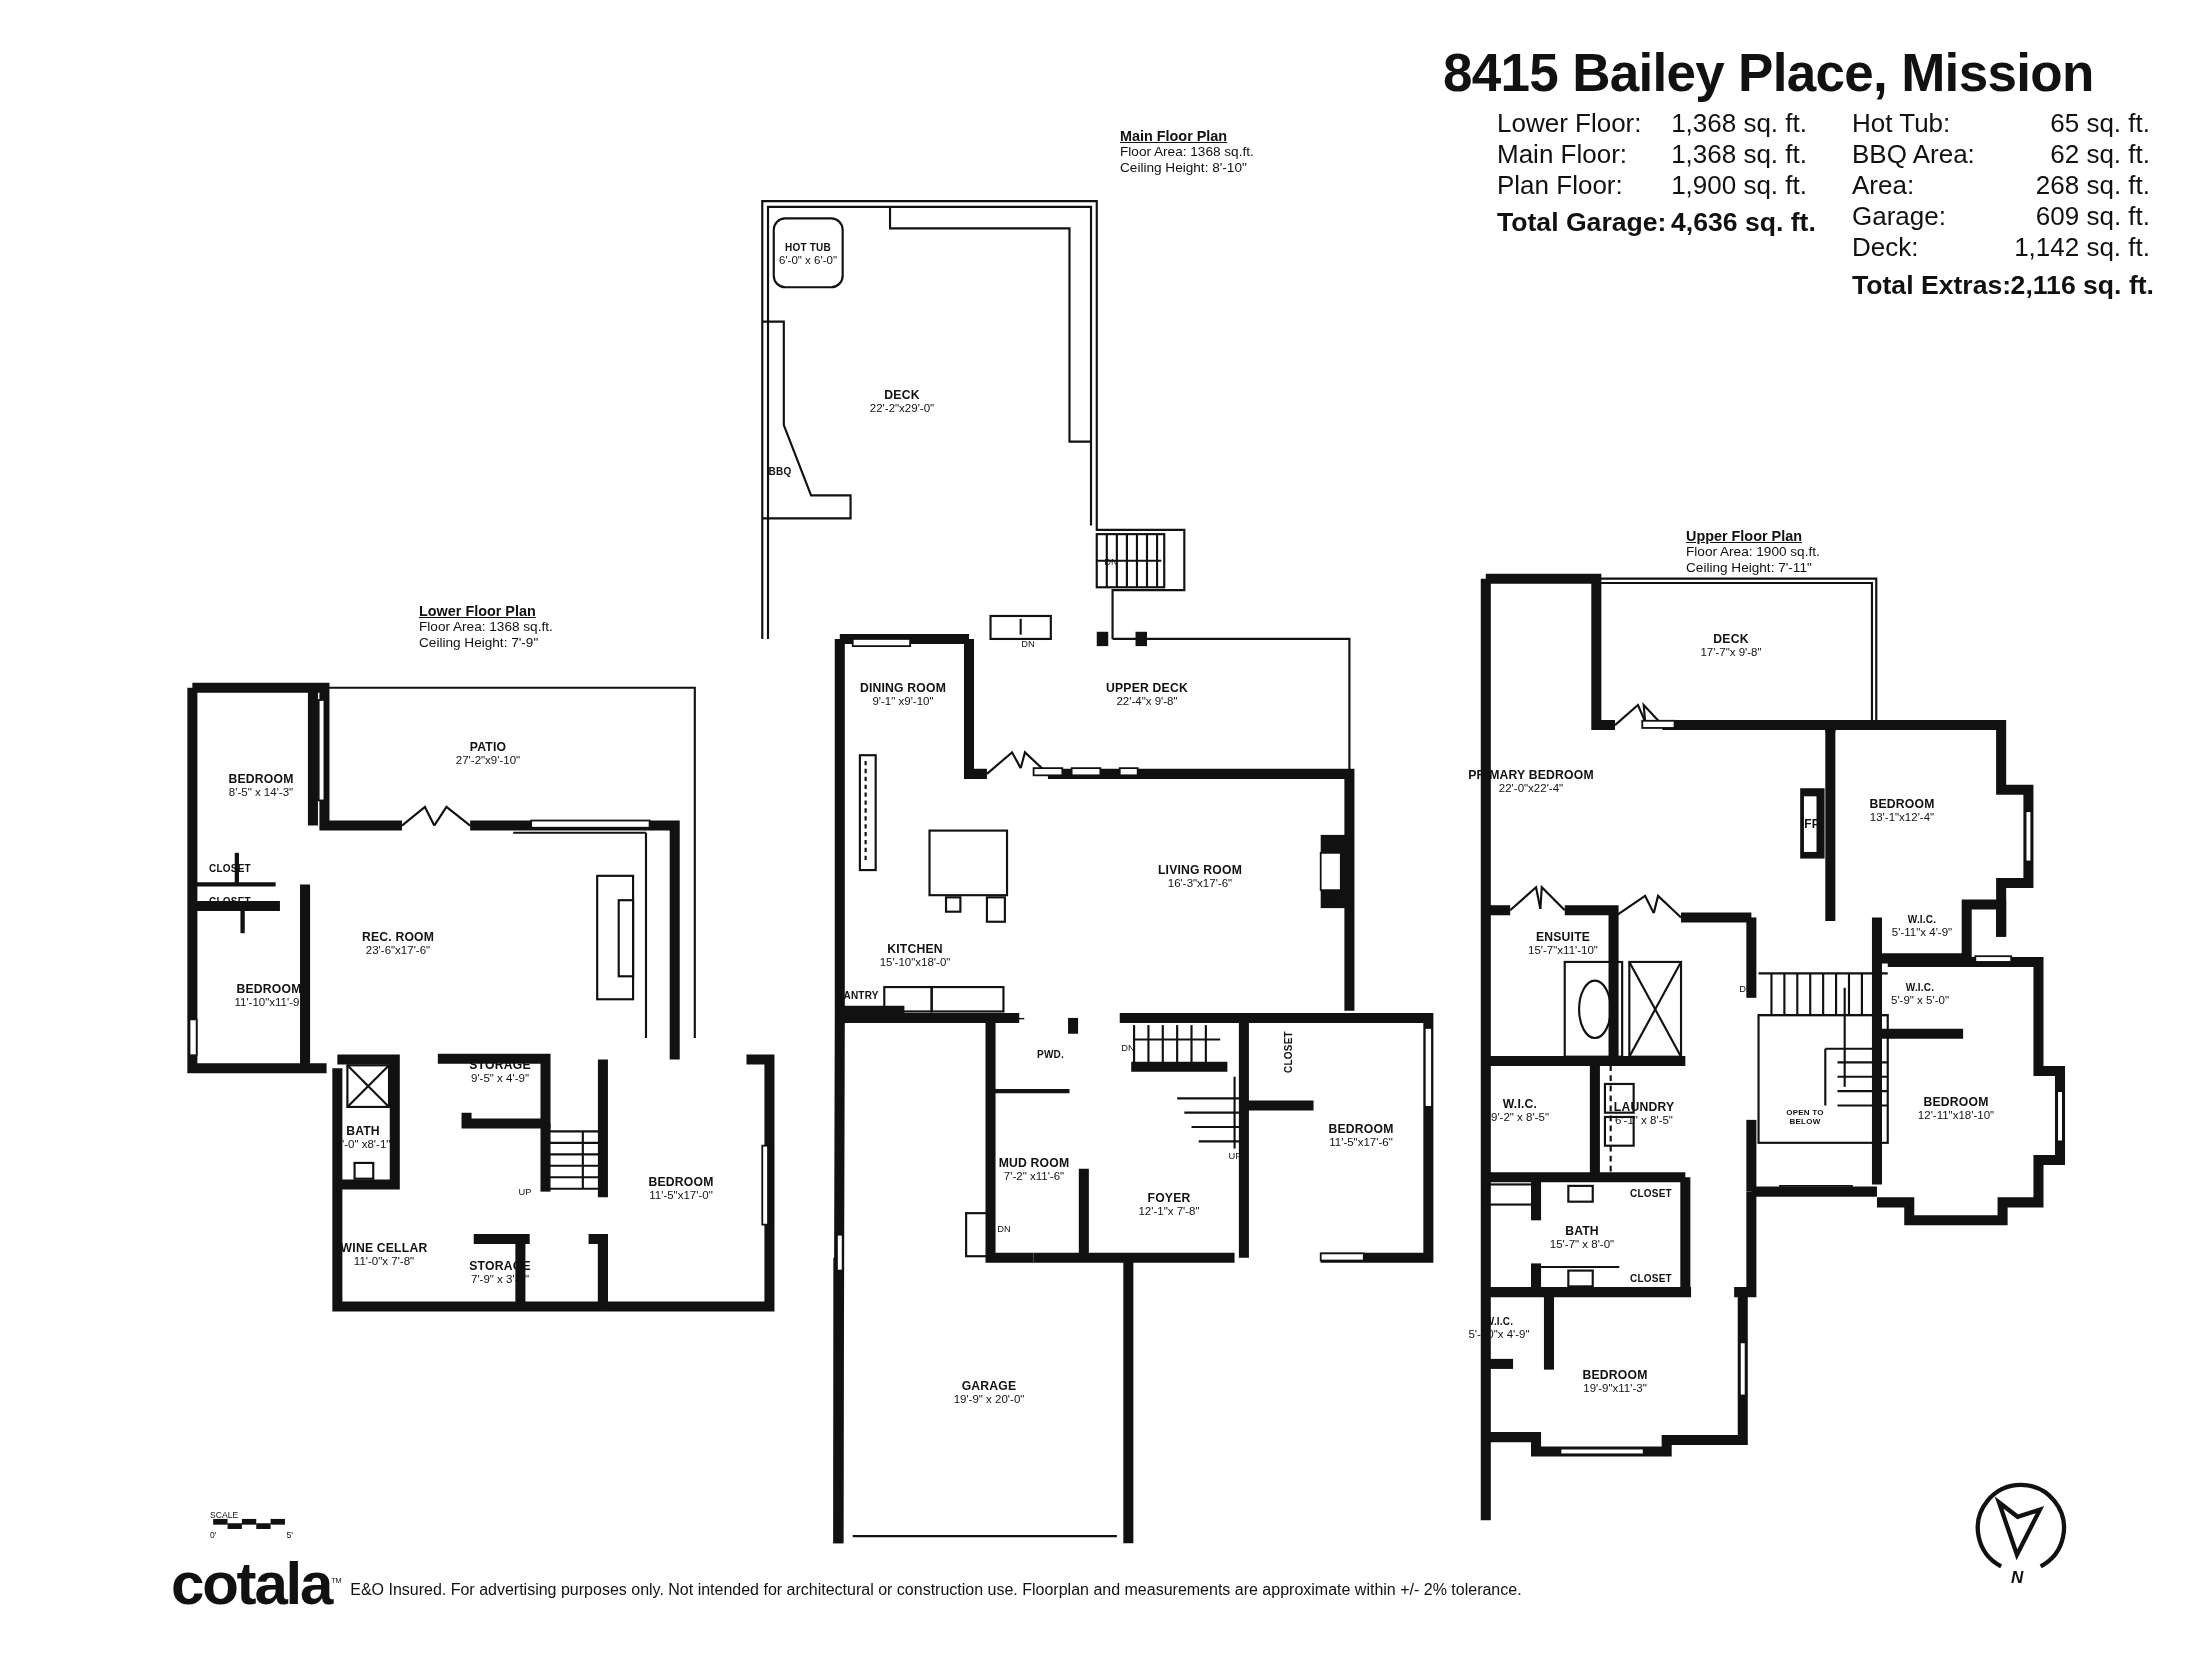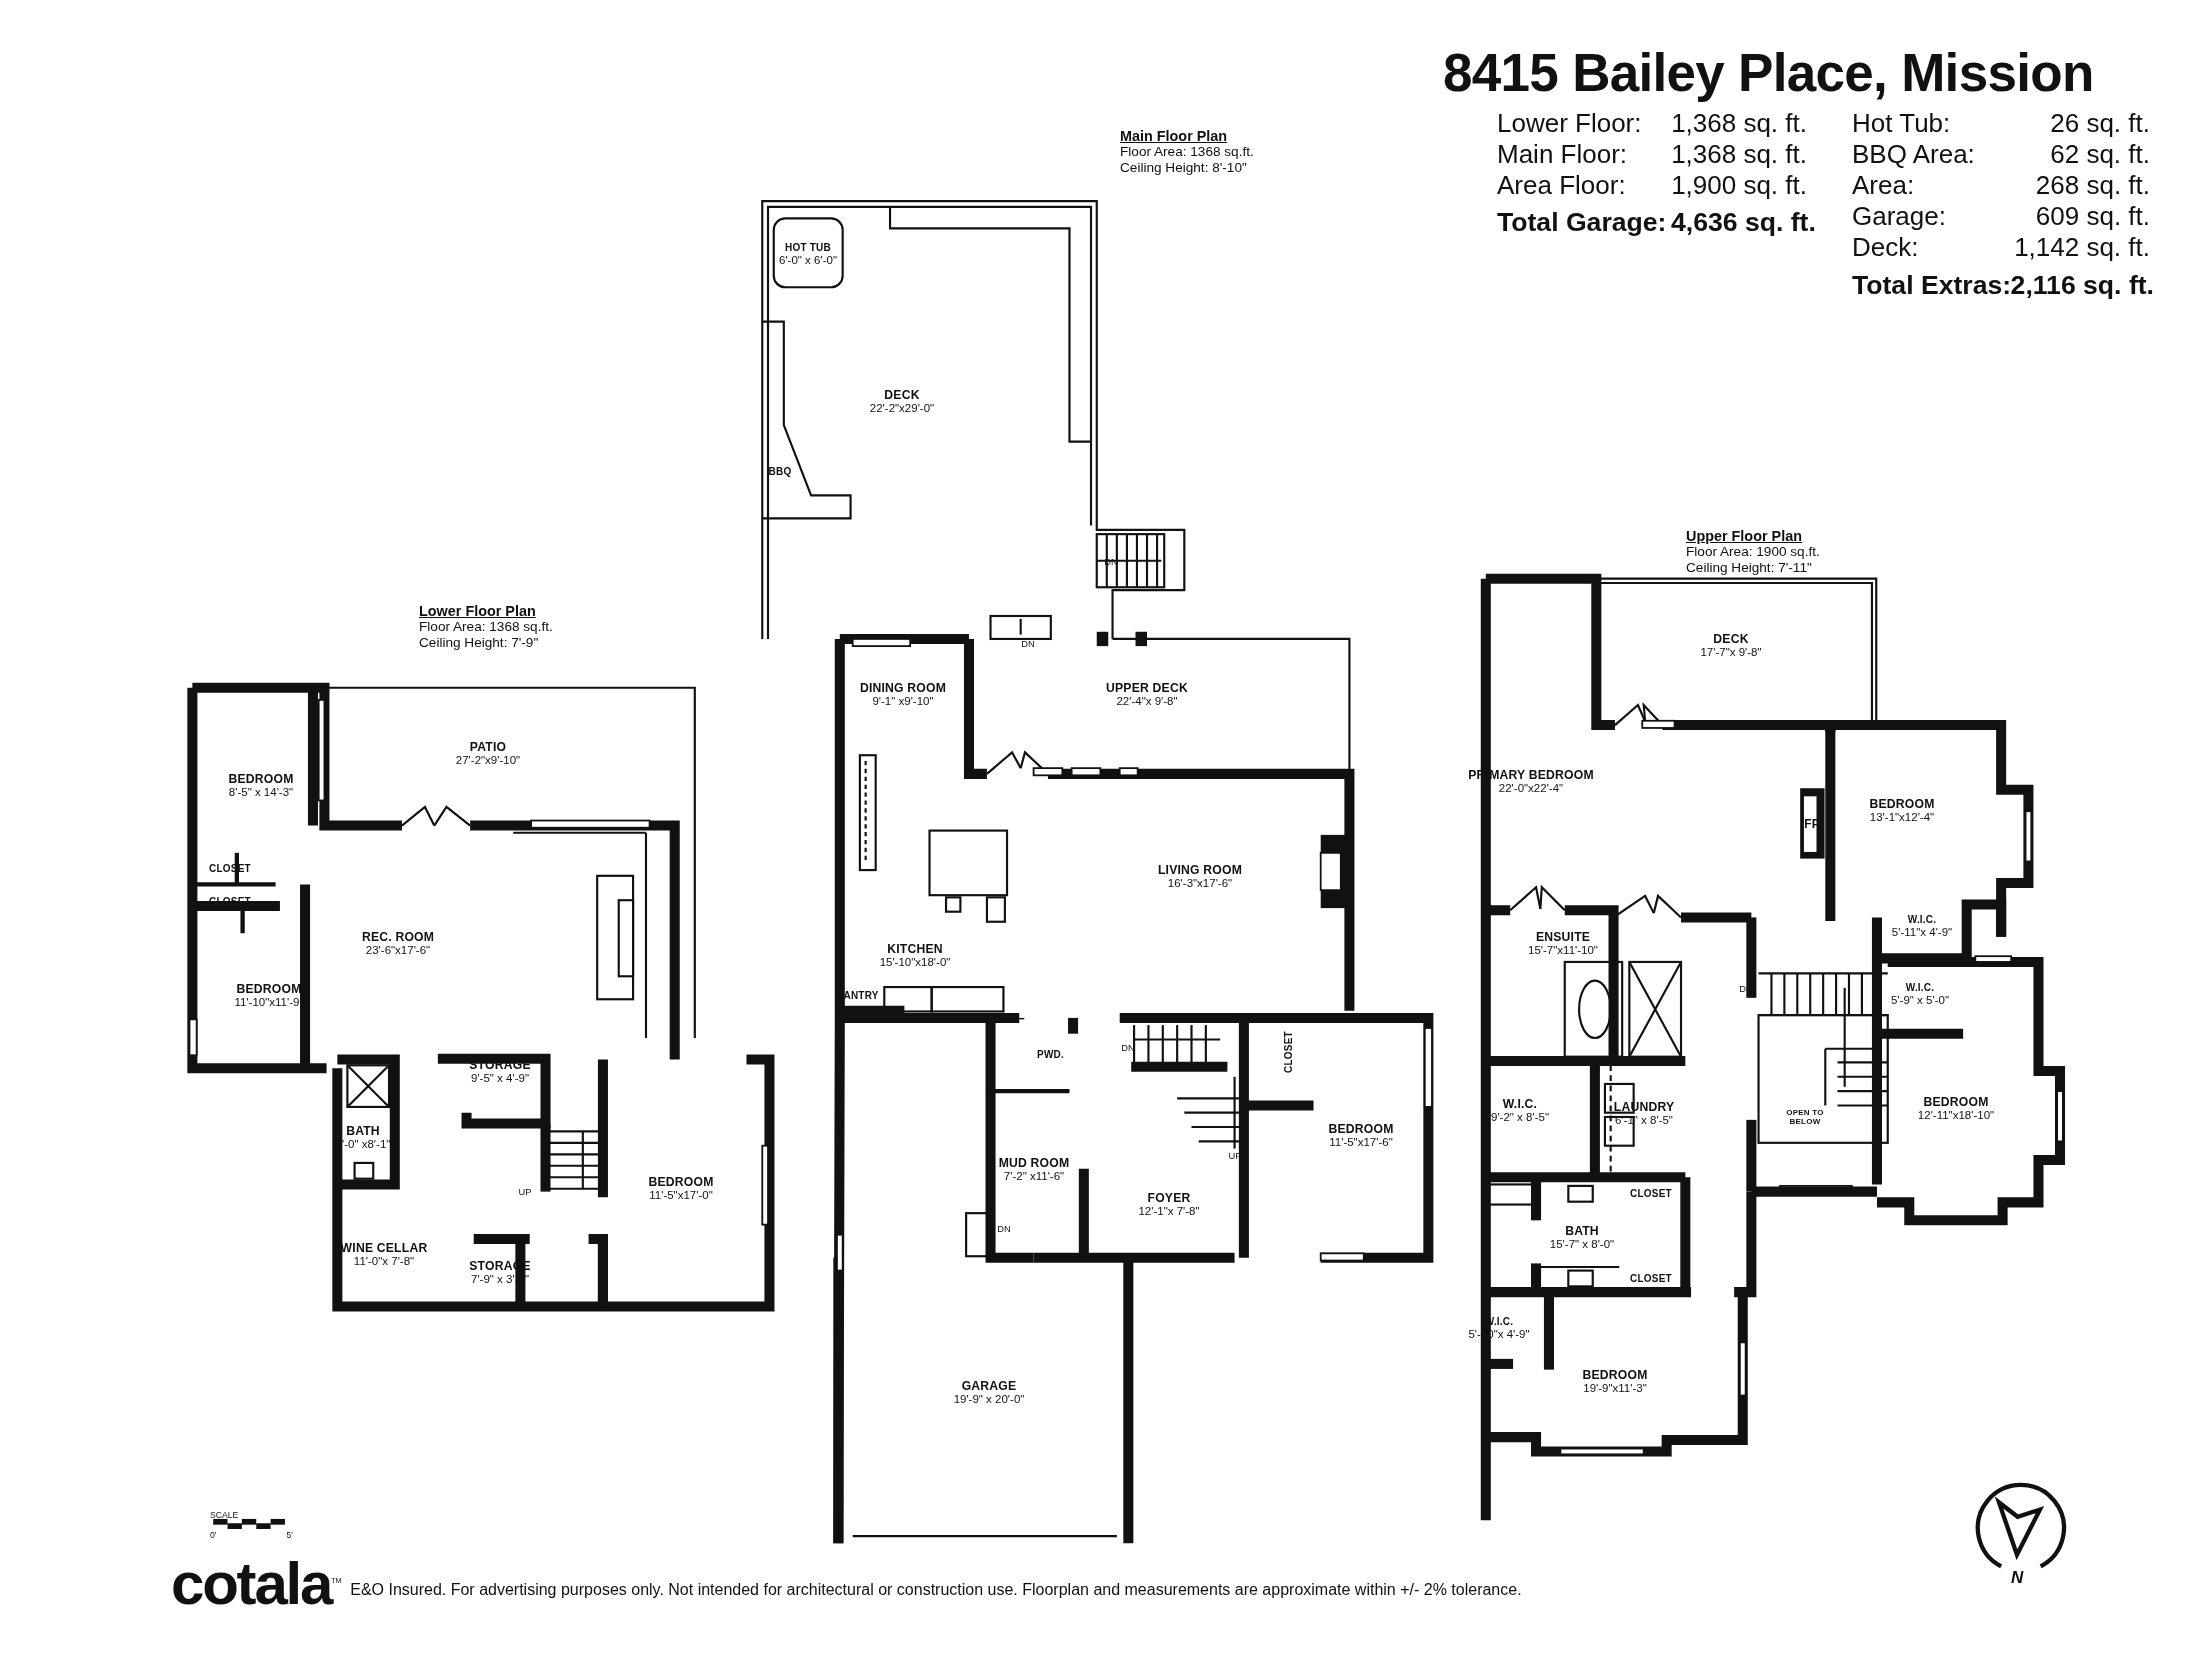--- a/index.html
+++ b/index.html
@@ -298,33 +298,33 @@
 <div class="abs stats left-stats">
   <div class="row">
     <span class="lbl">Lower Floor:</span>
     <span class="val">1,368 sq. ft.</span>
   </div>
   <div class="row">
     <span class="lbl">Main Floor:</span>
     <span class="val">1,368 sq. ft.</span>
   </div>
   <div class="row">
-    <span class="lbl">Area Floor:</span>
+    <span class="lbl">Plan Floor:</span>
     <span class="val">1,900 sq. ft.</span>
   </div>
   <div class="row total" style="margin-top:5.7px;">
     <span class="lbl">Total Garage:</span>
     <span class="val">4,636 sq. ft.</span>
   </div>
 </div>
 
 <div class="abs stats right-stats">
   <div class="row">
     <span class="lbl">Hot Tub:</span>
-    <span class="val">26 sq. ft.</span>
+    <span class="val">65 sq. ft.</span>
   </div>
   <div class="row">
     <span class="lbl">BBQ Area:</span>
     <span class="val">62 sq. ft.</span>
   </div>
   <div class="row">
     <span class="lbl">Area:</span>
     <span class="val">268 sq. ft.</span>
   </div>
   <div class="row">

